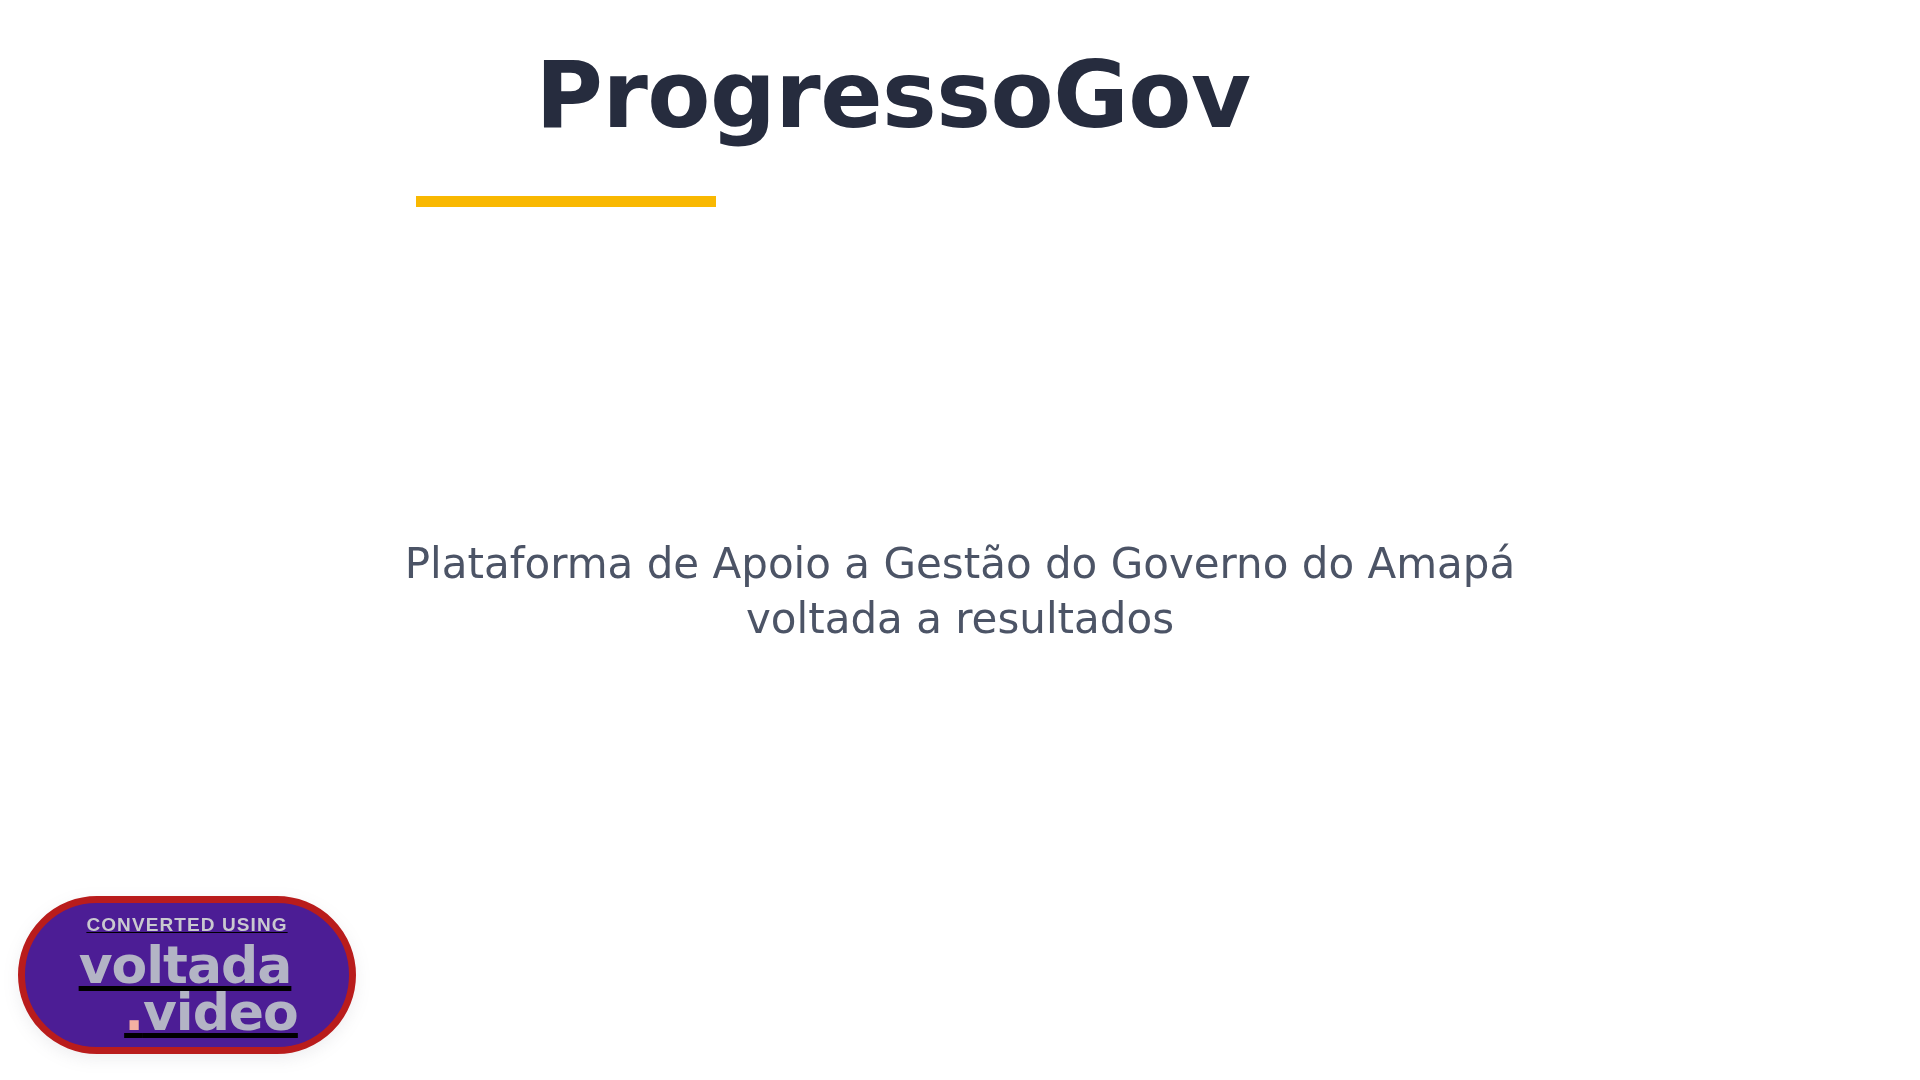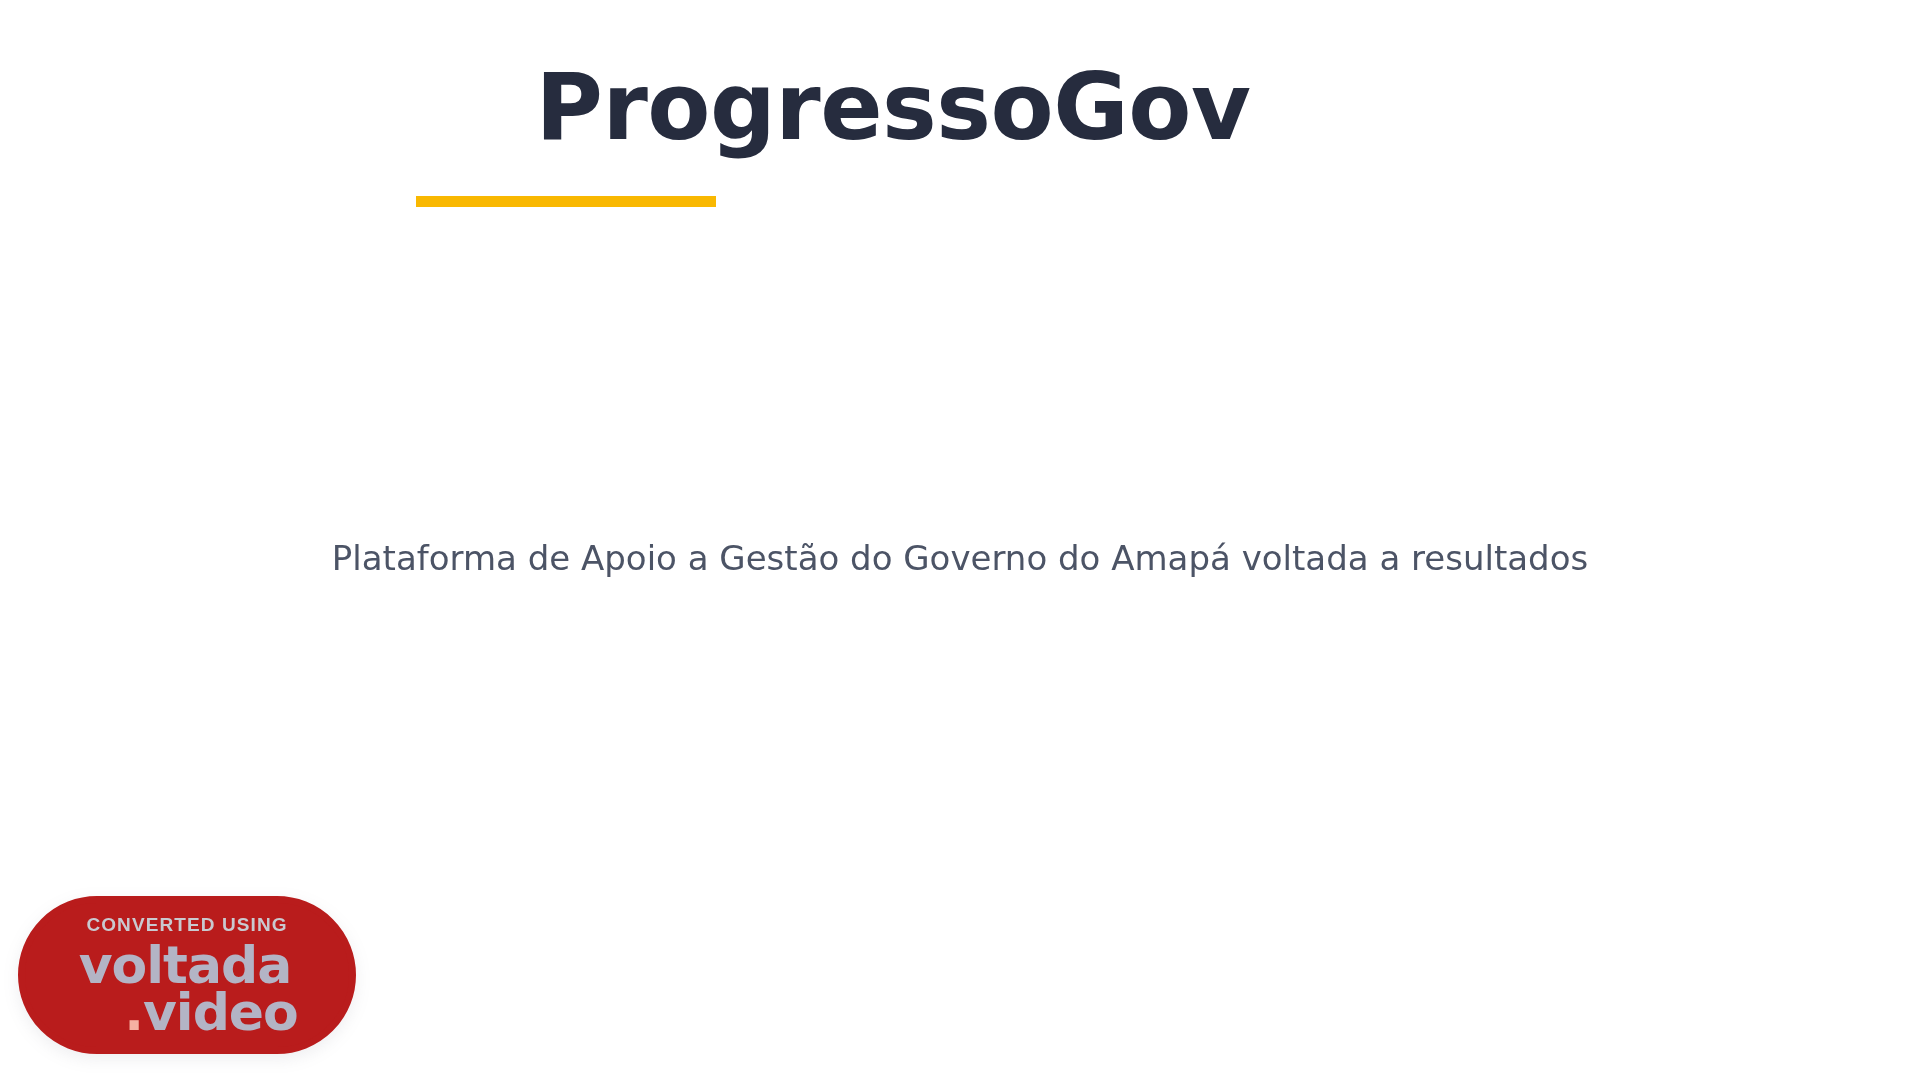--- a/index.html
+++ b/index.html
@@ -25,21 +25,21 @@
   
   .title-block {
     position: absolute;
     left: 0;
     top: 48px;
     width: 1786px;   
     text-align: center;
   }
 
   .brand-title {
-    margin: 12px;
+    margin: 0;
     font-family: "DejaVu Sans", sans-serif;
     font-size: 92px;
     font-weight: 700;
     line-height: 1.05;
     letter-spacing: -0.5px;
     color: #262c3e;
     white-space: nowrap;
   }
 
   
@@ -59,43 +59,44 @@
     top: 536px;
     width: 1920px;
     text-align: center;
     padding: 0 330px;
     box-sizing: border-box;
   }
 
   .subtitle-text {
     margin: 0;
     font-family: "DejaVu Sans", sans-serif;
-    font-size: 34px;
+    font-size: 42px;
     font-weight: 400;
     line-height: 1.32;
     color: #4c5466;
   }
 
   
   .watermark-badge {
     position: absolute;
     left: 18px;
     top: 896px;
     width: 338px;
     height: 158px;
-    background: #b91c1c;
+    background: #4c1d95;
     border: 7px solid #b91c1c;
     border-radius: 86px;
     box-shadow: 0 5px 16px rgba(120, 120, 140, 0.13);
     display: flex;
     flex-direction: column;
     align-items: center;
     justify-content: center;
     box-sizing: border-box;
     padding-top: 4px;
+    text-decoration: underline;
   }
 
   .watermark-eyebrow {
     font-family: "Liberation Sans", sans-serif;
     font-size: 19px;
     font-weight: 700;
     letter-spacing: 1.1px;
     color: #c9c9cf;
     line-height: 1;
     margin-bottom: 5px;

